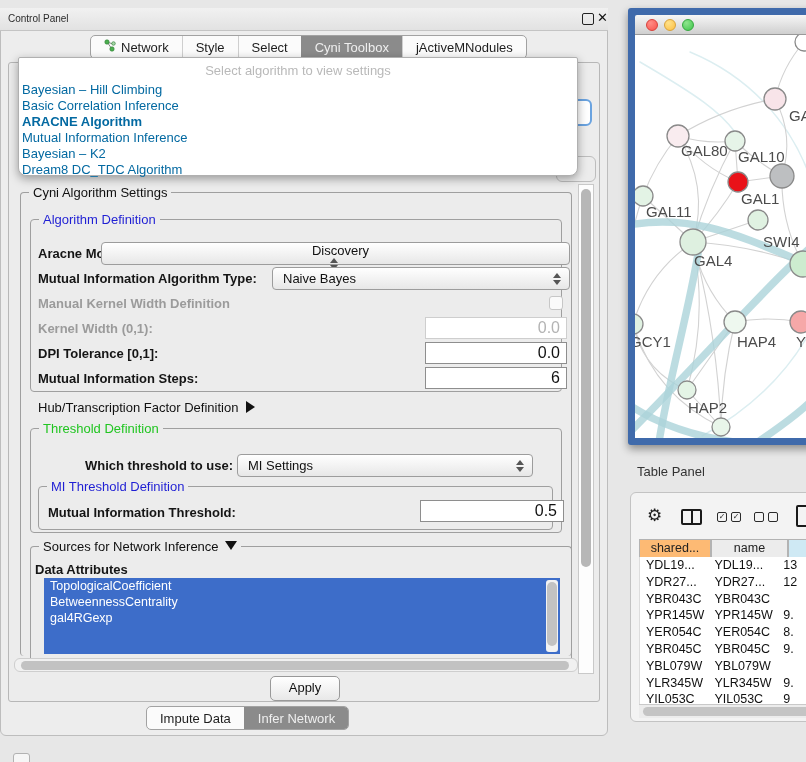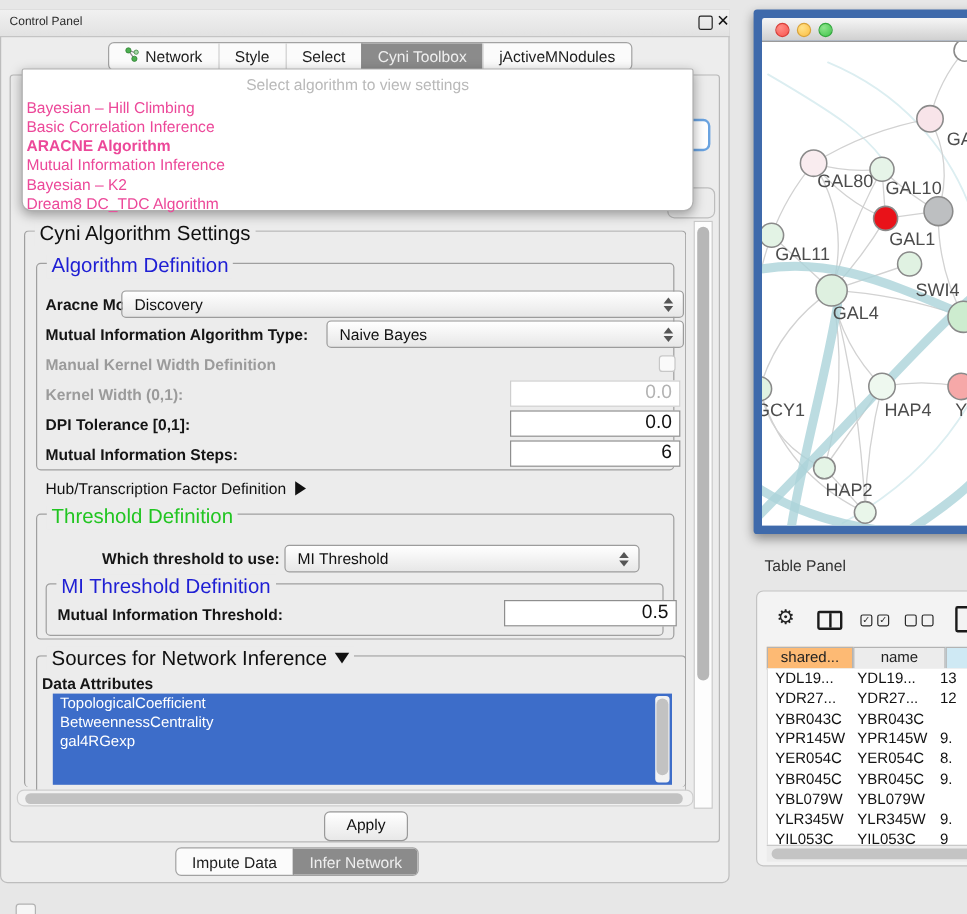--- a/index.html
+++ b/index.html
@@ -27,25 +27,25 @@
   .content-panel{left:8px;top:62px;width:592px;height:640px;background:#ececec;
                  border:1px solid #b7b7b7;border-radius:3px;box-sizing:border-box;}
   
   .behind-combo{left:566px;top:99px;width:26px;height:27px;background:#fff;border:2px solid #6aa3e0;
                 border-radius:6px;box-sizing:border-box;}
   .behind-frag{left:556px;top:156px;width:38px;height:24px;border:1px solid #bdbdbd;border-radius:6px;}
   
   .popup{left:18px;top:57px;width:560px;height:119px;background:#fff;border:1px solid #b0b0b0;
          border-radius:2px 2px 8px 8px;box-shadow:0 3px 10px rgba(0,0,0,.35);box-sizing:border-box;z-index:40;}
   .popup-hint{text-align:center;font-size:13px;color:#b9b9b9;padding-top:5px;height:19px;}
-  .popup-item{font-size:13px;color:#ec4899;line-height:16px;padding-left:3px;white-space:nowrap;}
+  .popup-item{font-size:13px;color:#0369a1;line-height:16px;padding-left:3px;white-space:nowrap;}
   .popup-item.sel{font-weight:bold;}
   
   .group{border:1px solid #9f9f9f;border-radius:4px;box-sizing:border-box;}
-  .gtitle{position:absolute;top:-8px;left:8px;background:#ececec;padding:0 4px;font-size:17px;color:#101010;white-space:nowrap;text-align:center;}
+  .gtitle{position:absolute;top:-8px;left:8px;background:#ececec;padding:0 4px;font-size:13px;color:#101010;white-space:nowrap;text-align:center;}
   .gtitle.blue{color:#1f1fd4;}
   .gtitle.green{color:#21c521;}
   .lbl{font-size:13px;font-weight:bold;color:#151515;white-space:nowrap;}
   .lbl.dis{color:#9b9b9b;}
   .plain{font-size:13px;color:#111;white-space:nowrap;}
   
   .combo{background:linear-gradient(#ffffff,#e7e7e7);border:1px solid #9c9c9c;border-radius:4px;
          box-sizing:border-box;display:flex;align-items:center;height:23px;}
   .combo-text{font-size:13px;color:#111;padding-left:10px;flex:1;}
   .combo-arrows{width:16px;display:flex;flex-direction:column;align-items:center;gap:2px;padding-right:4px;}
@@ -146,21 +146,21 @@
 
   <div class="abs group" style="left:20px;top:192px;width:552px;height:464px;border-bottom:none;">
     <span class="gtitle">Cyni Algorithm Settings</span>
   </div>
 
   <div class="abs group" style="left:30px;top:219px;width:532px;height:173px;">
     <span class="gtitle blue">Algorithm Definition</span>
   </div>
 
   <div class="abs lbl" style="left:38px;top:246px;">Aracne Mode:</div>
-  <div class="abs combo" style="left:101px;top:242px;width:469px;">
+  <div class="abs combo" style="left:101px;top:242px;width:469px;flex-direction:column;">
     <span class="combo-text">Discovery</span>
     <span class="combo-arrows">
         <span class="tri-up"></span>
         <span class="tri-dn"></span>
       </span>
   </div>
 
   <div class="abs lbl" style="left:38px;top:271px;">Mutual Information Algorithm Type:</div>
   <div class="abs combo" style="left:272px;top:267px;width:298px;">
     <span class="combo-text">Naive Bayes</span>
@@ -184,21 +184,21 @@
 
   <div class="abs plain" style="left:38px;top:400px;">
     <span>Hub/Transcription Factor Definition</span><span class="arrow-right"></span>
   </div>
 
   <div class="abs group" style="left:30px;top:428px;width:532px;height:105px;">
     <span class="gtitle green" style="background:#ececec;">Threshold Definition</span>
   </div>
   <div class="abs lbl" style="left:85px;top:458px;">Which threshold to use:</div>
   <div class="abs combo" style="left:237px;top:454px;width:296px;">
-    <span class="combo-text">MI Threshold</span>
+    <span class="combo-text">MI Settings</span>
     <span class="combo-arrows">
         <span class="tri-up"></span>
         <span class="tri-dn"></span>
       </span>
   </div>
   <div class="abs group" style="left:38px;top:486px;width:515px;height:44px;">
     <span class="gtitle blue">MI Threshold Definition</span>
   </div>
   <div class="abs lbl" style="left:48px;top:505px;">Mutual Information Threshold:</div>
   <div class="abs field" style="left:420px;top:500px;width:144px;height:22px;">0.5</div>

